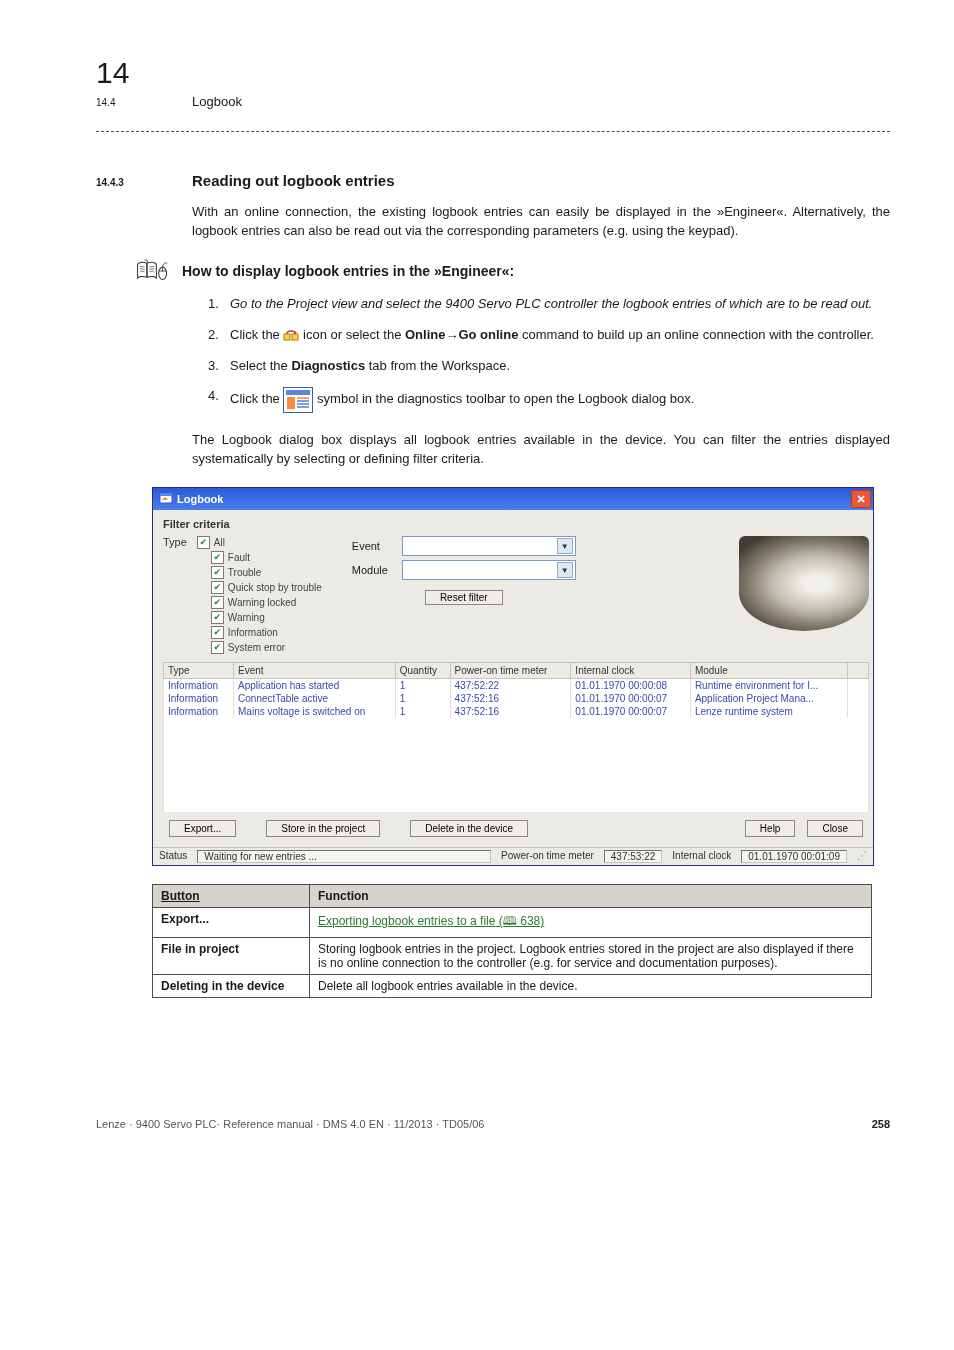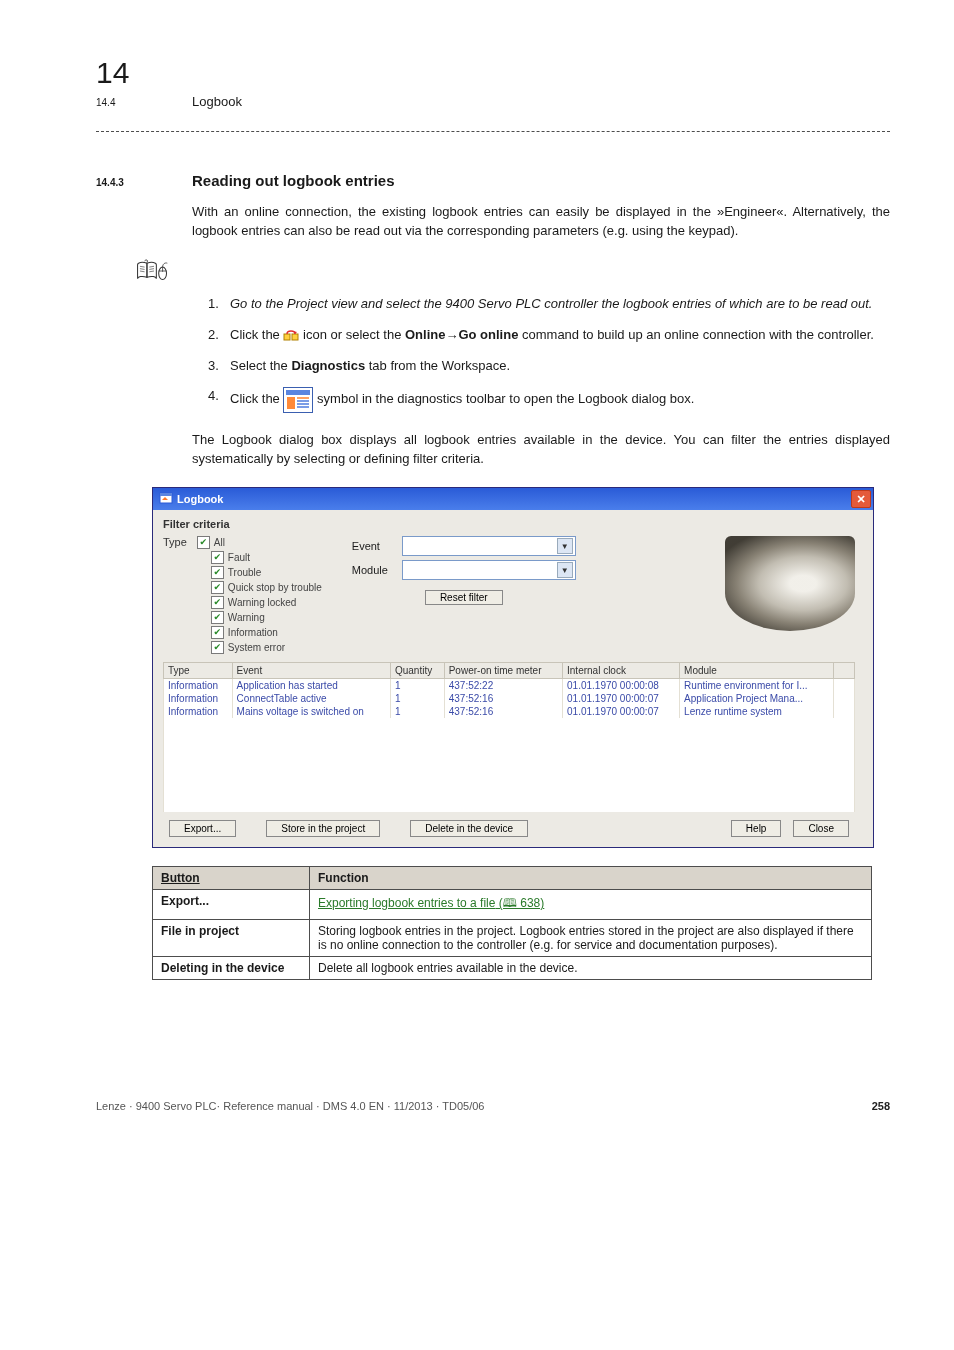--- a/index.html
+++ b/index.html
@@ -122,21 +122,21 @@
     border: 1px solid #c03a1a;
     color: #fff;
     display: flex;
     align-items: center;
     justify-content: center;
     font-size: 11px;
     line-height: 1;
     border-radius: 2px;
   }
   .dlg-body {
-    padding: 8px 18px 6px 10px;
+    padding: 8px 4px 6px 10px;
   }
   .filter-section {
     display: flex;
     gap: 30px;
     margin-bottom: 8px;
   }
   .filter-left {
     display: flex;
     gap: 10px;
   }
@@ -326,20 +326,21 @@
       <path d="M2 6 C2 3 8 2 14 4 L14 22 C8 20 2 21 2 24 Z" fill="none" stroke="#333" stroke-width="1.3"></path>
       <path d="M14 4 C20 2 26 3 26 6 L26 24 C26 21 20 20 14 22 Z" fill="none" stroke="#333" stroke-width="1.3"></path>
       <path d="M5 8 L11 9 M5 11 L11 12 M5 14 L11 15 M17 9 L23 8 M17 12 L23 11 M17 15 L23 14" stroke="#333" stroke-width="0.8"></path>
       <path d="M11 1 C13 -1 16 0 14 3" fill="none" stroke="#333" stroke-width="1.2"></path>
       <ellipse cx="34" cy="17" rx="5" ry="8" fill="none" stroke="#333" stroke-width="1.3"></ellipse>
       <line x1="34" y1="9" x2="34" y2="15" stroke="#333" stroke-width="1"></line>
       <line x1="29" y1="14" x2="39" y2="14" stroke="#333" stroke-width="1"></line>
       <path d="M34 9 C34 5 37 3 40 4" fill="none" stroke="#333" stroke-width="1"></path>
     </svg>
   </span>
+  <span class="howto-title">How to display logbook entries in the »Engineer«:</span>
 </div>
 
 <div class="steps">
   <div class="step">
     <span class="step-num">1.</span>
     <span class="step-text"><span><i>Go to the Project view and select the 9400 Servo PLC controller the logbook entries of which are to be read out.</i></span></span>
   </div>
   <div class="step">
     <span class="step-num">2.</span>
     <span class="step-text">
@@ -509,20 +510,29 @@
     <div class="dlg-buttons">
       <button class="dlg-btn">Export...</button>
       <button class="dlg-btn">Store in the project</button>
       <button class="dlg-btn">Delete in the device</button>
       <span class="right">
         <button class="dlg-btn">Help</button>
         <button class="dlg-btn">Close</button>
       </span>
     </div>
   </div>
+  <div class="dlg-status">
+    <span>Status</span>
+    <span class="box" style="flex:1;">Waiting for new entries ...</span>
+    <span>Power-on time meter</span>
+    <span class="box">437:53:22</span>
+    <span>Internal clock</span>
+    <span class="box">01.01.1970 00:01:09</span>
+    <span style="color:#888;">⋰</span>
+  </div>
 </div>
 
 <table class="doc-table">
   <thead>
     <tr>
       <th style="width:140px;text-decoration:underline;">Button</th>
       <th>Function</th>
     </tr>
   </thead>
   <tbody>

